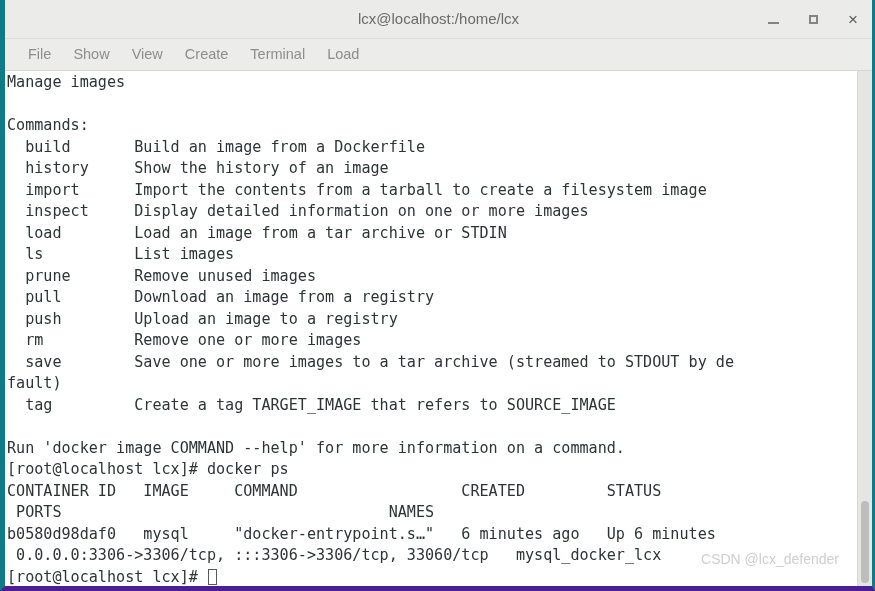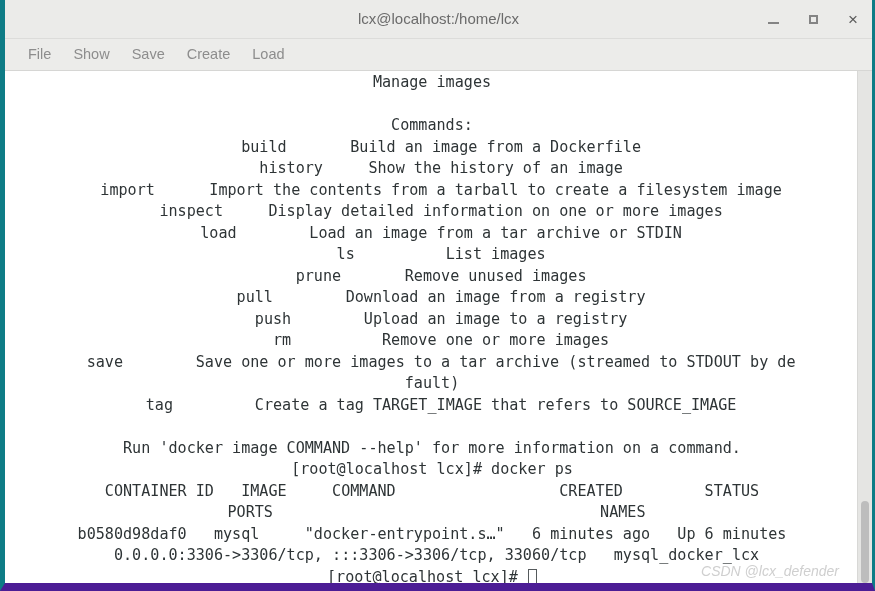--- a/index.html
+++ b/index.html
@@ -11,21 +11,21 @@
     font-family: "Liberation Sans", sans-serif;
   }
   #window {
     position: relative;
     width: 875px;
     height: 591px;
     box-sizing: border-box;
     background: #ececec;
     border-left: 5px solid #0e7c86;
     border-right: 3px solid #0e7c86;
-    border-bottom: 8px solid #4c1d95;
+    border-bottom: 5px solid #4c1d95;
     overflow: hidden;
   }
   
   #titlebar {
     position: relative;
     height: 38px;
     background: #ebebe9;
     border-bottom: 1px solid #dcdcda;
   }
   #title-text {
@@ -110,21 +110,20 @@
     padding: 1px 0 0 2px;
     box-sizing: border-box;
   }
   #term-lines {
     font-family: "DejaVu Sans Mono", "Liberation Mono", monospace;
     font-size: 15.1px;
     line-height: 21.5px;
     color: #2e3436;
     white-space: pre;
     letter-spacing: 0px;
-    text-align: center;
   }
   .tline {
     height: 21.5px;
     white-space: pre;
   }
   .cursor-box {
     display: inline-block;
     width: 9px;
     height: 16px;
     border: 1.5px solid #555a5c;
@@ -146,27 +145,26 @@
     width: 8px;
     border-radius: 4px;
     background: #bdbdbd;
     top: 430px;
     bottom: 4px;
   }
   
   #watermark {
     position: absolute;
     right: 18px;
-    bottom: 8px;
+    bottom: 20px;
     font-family: "Liberation Sans", sans-serif;
     font-size: 14px;
     color: #cfcfcf;
     white-space: nowrap;
     user-select: none;
-    font-style: italic;
   }
 </style>
 </head>
 <body>
 
 <div id="window">
 
   <div id="titlebar">
     <div id="title-text">lcx@localhost:/home/lcx</div>
     <div id="window-controls">
@@ -178,22 +176,23 @@
         </div>
       <div class="wbtn">
           <span class="xg">×</span>
         </div>
     </div>
   </div>
 
   <div id="menubar">
     <div class="menu-item">File</div>
     <div class="menu-item">Show</div>
-    <div class="menu-item">Save</div>
+    <div class="menu-item">View</div>
     <div class="menu-item">Create</div>
+    <div class="menu-item">Terminal</div>
     <div class="menu-item">Load</div>
   </div>
 
   <div id="terminal-wrap">
     <div id="terminal">
       <div id="term-lines"><div class="tline">Manage images</div><div class="tline"></div><div class="tline">Commands:</div><div class="tline">  build       Build an image from a Dockerfile</div><div class="tline">  history     Show the history of an image</div><div class="tline">  import      Import the contents from a tarball to create a filesystem image</div><div class="tline">  inspect     Display detailed information on one or more images</div><div class="tline">  load        Load an image from a tar archive or STDIN</div><div class="tline">  ls          List images</div><div class="tline">  prune       Remove unused images</div><div class="tline">  pull        Download an image from a registry</div><div class="tline">  push        Upload an image to a registry</div><div class="tline">  rm          Remove one or more images</div><div class="tline">  save        Save one or more images to a tar archive (streamed to STDOUT by de</div><div class="tline">fault)</div><div class="tline">  tag         Create a tag TARGET_IMAGE that refers to SOURCE_IMAGE</div><div class="tline"></div><div class="tline">Run 'docker image COMMAND --help' for more information on a command.</div><div class="tline">[root@localhost lcx]# docker ps</div><div class="tline">CONTAINER ID   IMAGE     COMMAND                  CREATED         STATUS</div><div class="tline"> PORTS                                    NAMES</div><div class="tline">b0580d98daf0   mysql     "docker-entrypoint.s…"   6 minutes ago   Up 6 minutes</div><div class="tline"> 0.0.0.0:3306-&gt;3306/tcp, :::3306-&gt;3306/tcp, 33060/tcp   mysql_docker_lcx</div><div class="tline"><span>[root@localhost lcx]# </span><span class="cursor-box"></span></div></div>
       <div id="watermark">CSDN @lcx_defender</div>
     </div>
     <div id="scrollbar">
       <div id="scroll-thumb"></div>

